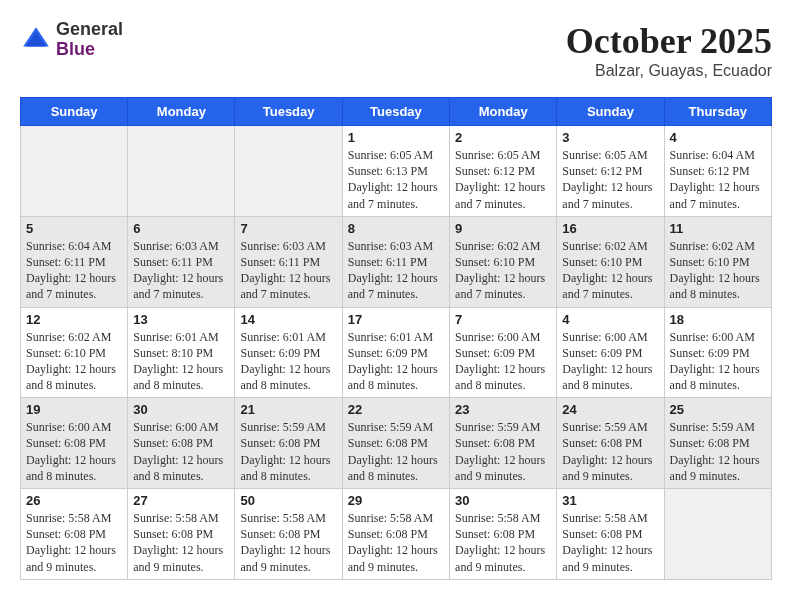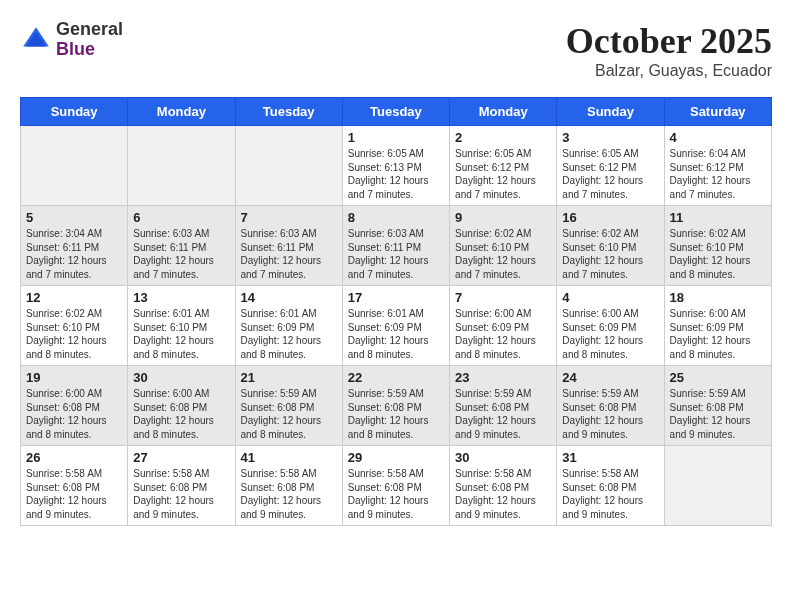--- a/index.html
+++ b/index.html
@@ -80,23 +80,24 @@
     .calendar td.empty {
       background: #f0f0f0;
     }
     .day-num {
       font-size: 13px;
       font-weight: bold;
       margin-bottom: 2px;
       color: #222;
     }
     .day-info {
-      font-size: 10px;
+      font-size: 12px;
       color: #333;
       line-height: 1.35;
+      font-family: Liberation Serif, serif;
     }
     .row-shaded td {
       background: #e8e8e8;
     }
   </style>
 </head>
 <body>
 
 <div class="header">
   <div class="logo">
@@ -117,21 +118,21 @@
 
 <table class="calendar">
   <thead>
     <tr>
     <th>Sunday</th>
         <th>Monday</th>
         <th>Tuesday</th>
         <th>Tuesday</th>
         <th>Monday</th>
         <th>Sunday</th>
-        <th>Saturday</th>
+        <th>Thursday</th>
       </tr>
   </thead>
   <tbody id="calendar-body">
   <tr>
         <td class="empty"></td>
         <td class="empty"></td>
         <td class="empty"></td>
         <td>
           <div class="day-num">1</div>
           <div class="day-info">Sunrise: 6:05 AM
@@ -157,21 +158,21 @@
           <div class="day-num">4</div>
           <div class="day-info">Sunrise: 6:04 AM
 Sunset: 6:12 PM
 Daylight: 12 hours
 and 7 minutes.</div>
         </td>
       </tr>
       <tr class="row-shaded">
         <td>
           <div class="day-num">5</div>
-          <div class="day-info">Sunrise: 3:04 AM
+          <div class="day-info">Sunrise: 6:04 AM
 Sunset: 6:11 PM
 Daylight: 12 hours
 and 7 minutes.</div>
         </td>
         <td>
           <div class="day-num">6</div>
           <div class="day-info">Sunrise: 6:03 AM
 Sunset: 6:11 PM
 Daylight: 12 hours
 and 7 minutes.</div>
@@ -216,21 +217,21 @@
         <td>
           <div class="day-num">12</div>
           <div class="day-info">Sunrise: 6:02 AM
 Sunset: 6:10 PM
 Daylight: 12 hours
 and 8 minutes.</div>
         </td>
         <td>
           <div class="day-num">13</div>
           <div class="day-info">Sunrise: 6:01 AM
-Sunset: 6:10 PM
+Sunset: 8:10 PM
 Daylight: 12 hours
 and 8 minutes.</div>
         </td>
         <td>
           <div class="day-num">14</div>
           <div class="day-info">Sunrise: 6:01 AM
 Sunset: 6:09 PM
 Daylight: 12 hours
 and 8 minutes.</div>
         </td>
@@ -323,21 +324,21 @@
 and 9 minutes.</div>
         </td>
         <td>
           <div class="day-num">27</div>
           <div class="day-info">Sunrise: 5:58 AM
 Sunset: 6:08 PM
 Daylight: 12 hours
 and 9 minutes.</div>
         </td>
         <td>
-          <div class="day-num">41</div>
+          <div class="day-num">50</div>
           <div class="day-info">Sunrise: 5:58 AM
 Sunset: 6:08 PM
 Daylight: 12 hours
 and 9 minutes.</div>
         </td>
         <td>
           <div class="day-num">29</div>
           <div class="day-info">Sunrise: 5:58 AM
 Sunset: 6:08 PM
 Daylight: 12 hours

